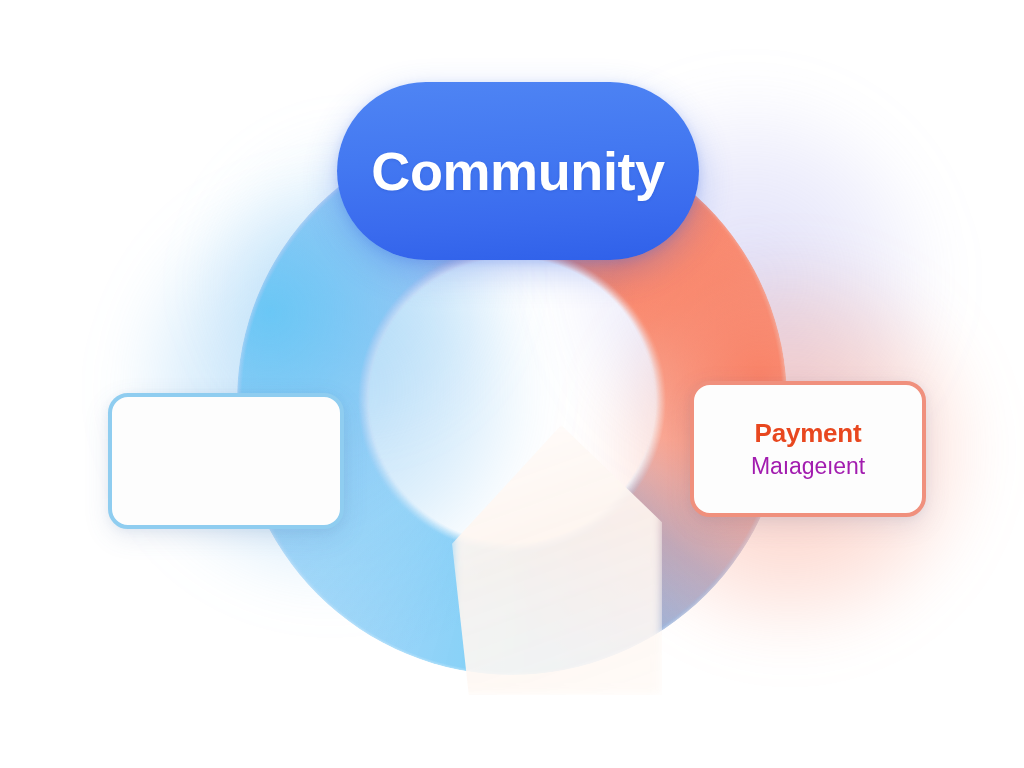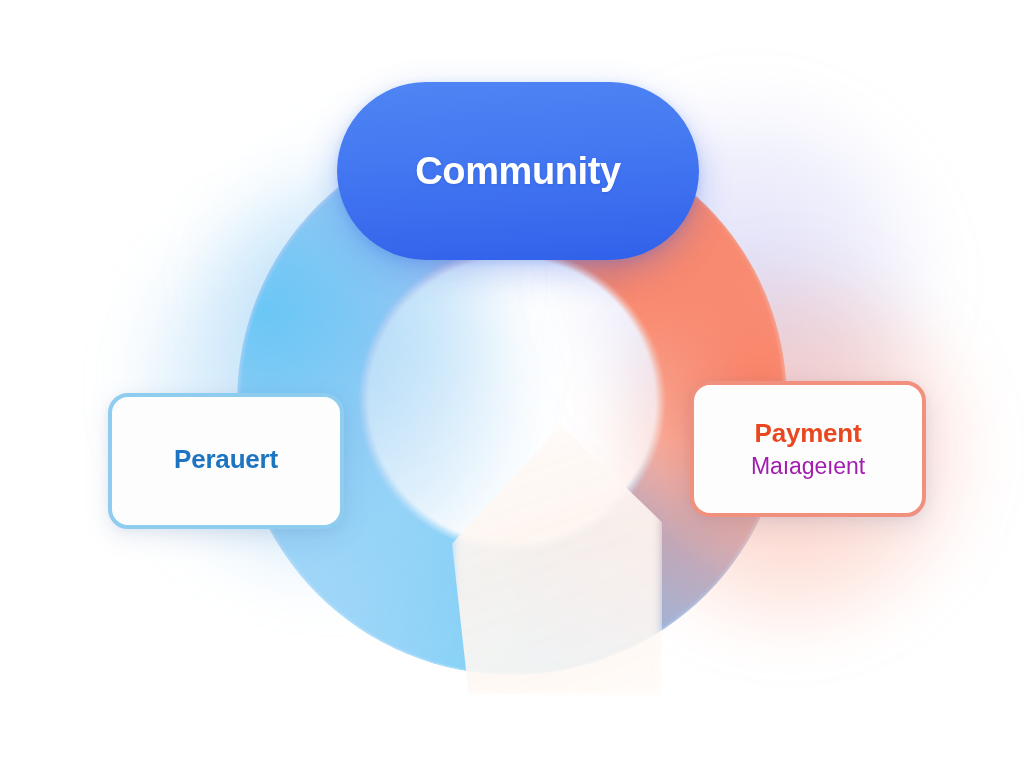--- a/index.html
+++ b/index.html
@@ -166,21 +166,21 @@
     border-radius: 89px;
     background: linear-gradient(176deg, #4f85f4 0%, #4378f1 42%, #3a6bee 74%, #2f60e9 100%);
     box-shadow: 0 12px 34px rgba(50,100,230,0.30),
                 0 3px 10px rgba(50,100,230,0.18);
     display: flex;
     align-items: center;
     justify-content: center;
   }
   .pill-label {
     color: #ffffff;
-    font-size: 38px;
+    font-size: 54px;
     font-weight: 700;
     letter-spacing: -0.4px;
     text-shadow: 0 1px 3px rgba(20,60,170,0.20);
   }
 
   
   .card {
     position: absolute;
     width: 228px;
     height: 128px;
@@ -234,21 +234,20 @@
     <div class="ring-tint-left"></div>
     <div class="ring-tint-right"></div>
     <div class="ring-notch"></div>
   </div>
 
   <div class="pill">
     <span class="pill-label">Community</span>
   </div>
 
   <div class="card card-left">
-    <span class="card-title">Perauert</span>
   </div>
 
   <div class="card card-right">
     <span class="card-title">Payment</span>
     <span class="card-sub">Maıageıent</span>
   </div>
 
 </div>
 
 </body></html>

